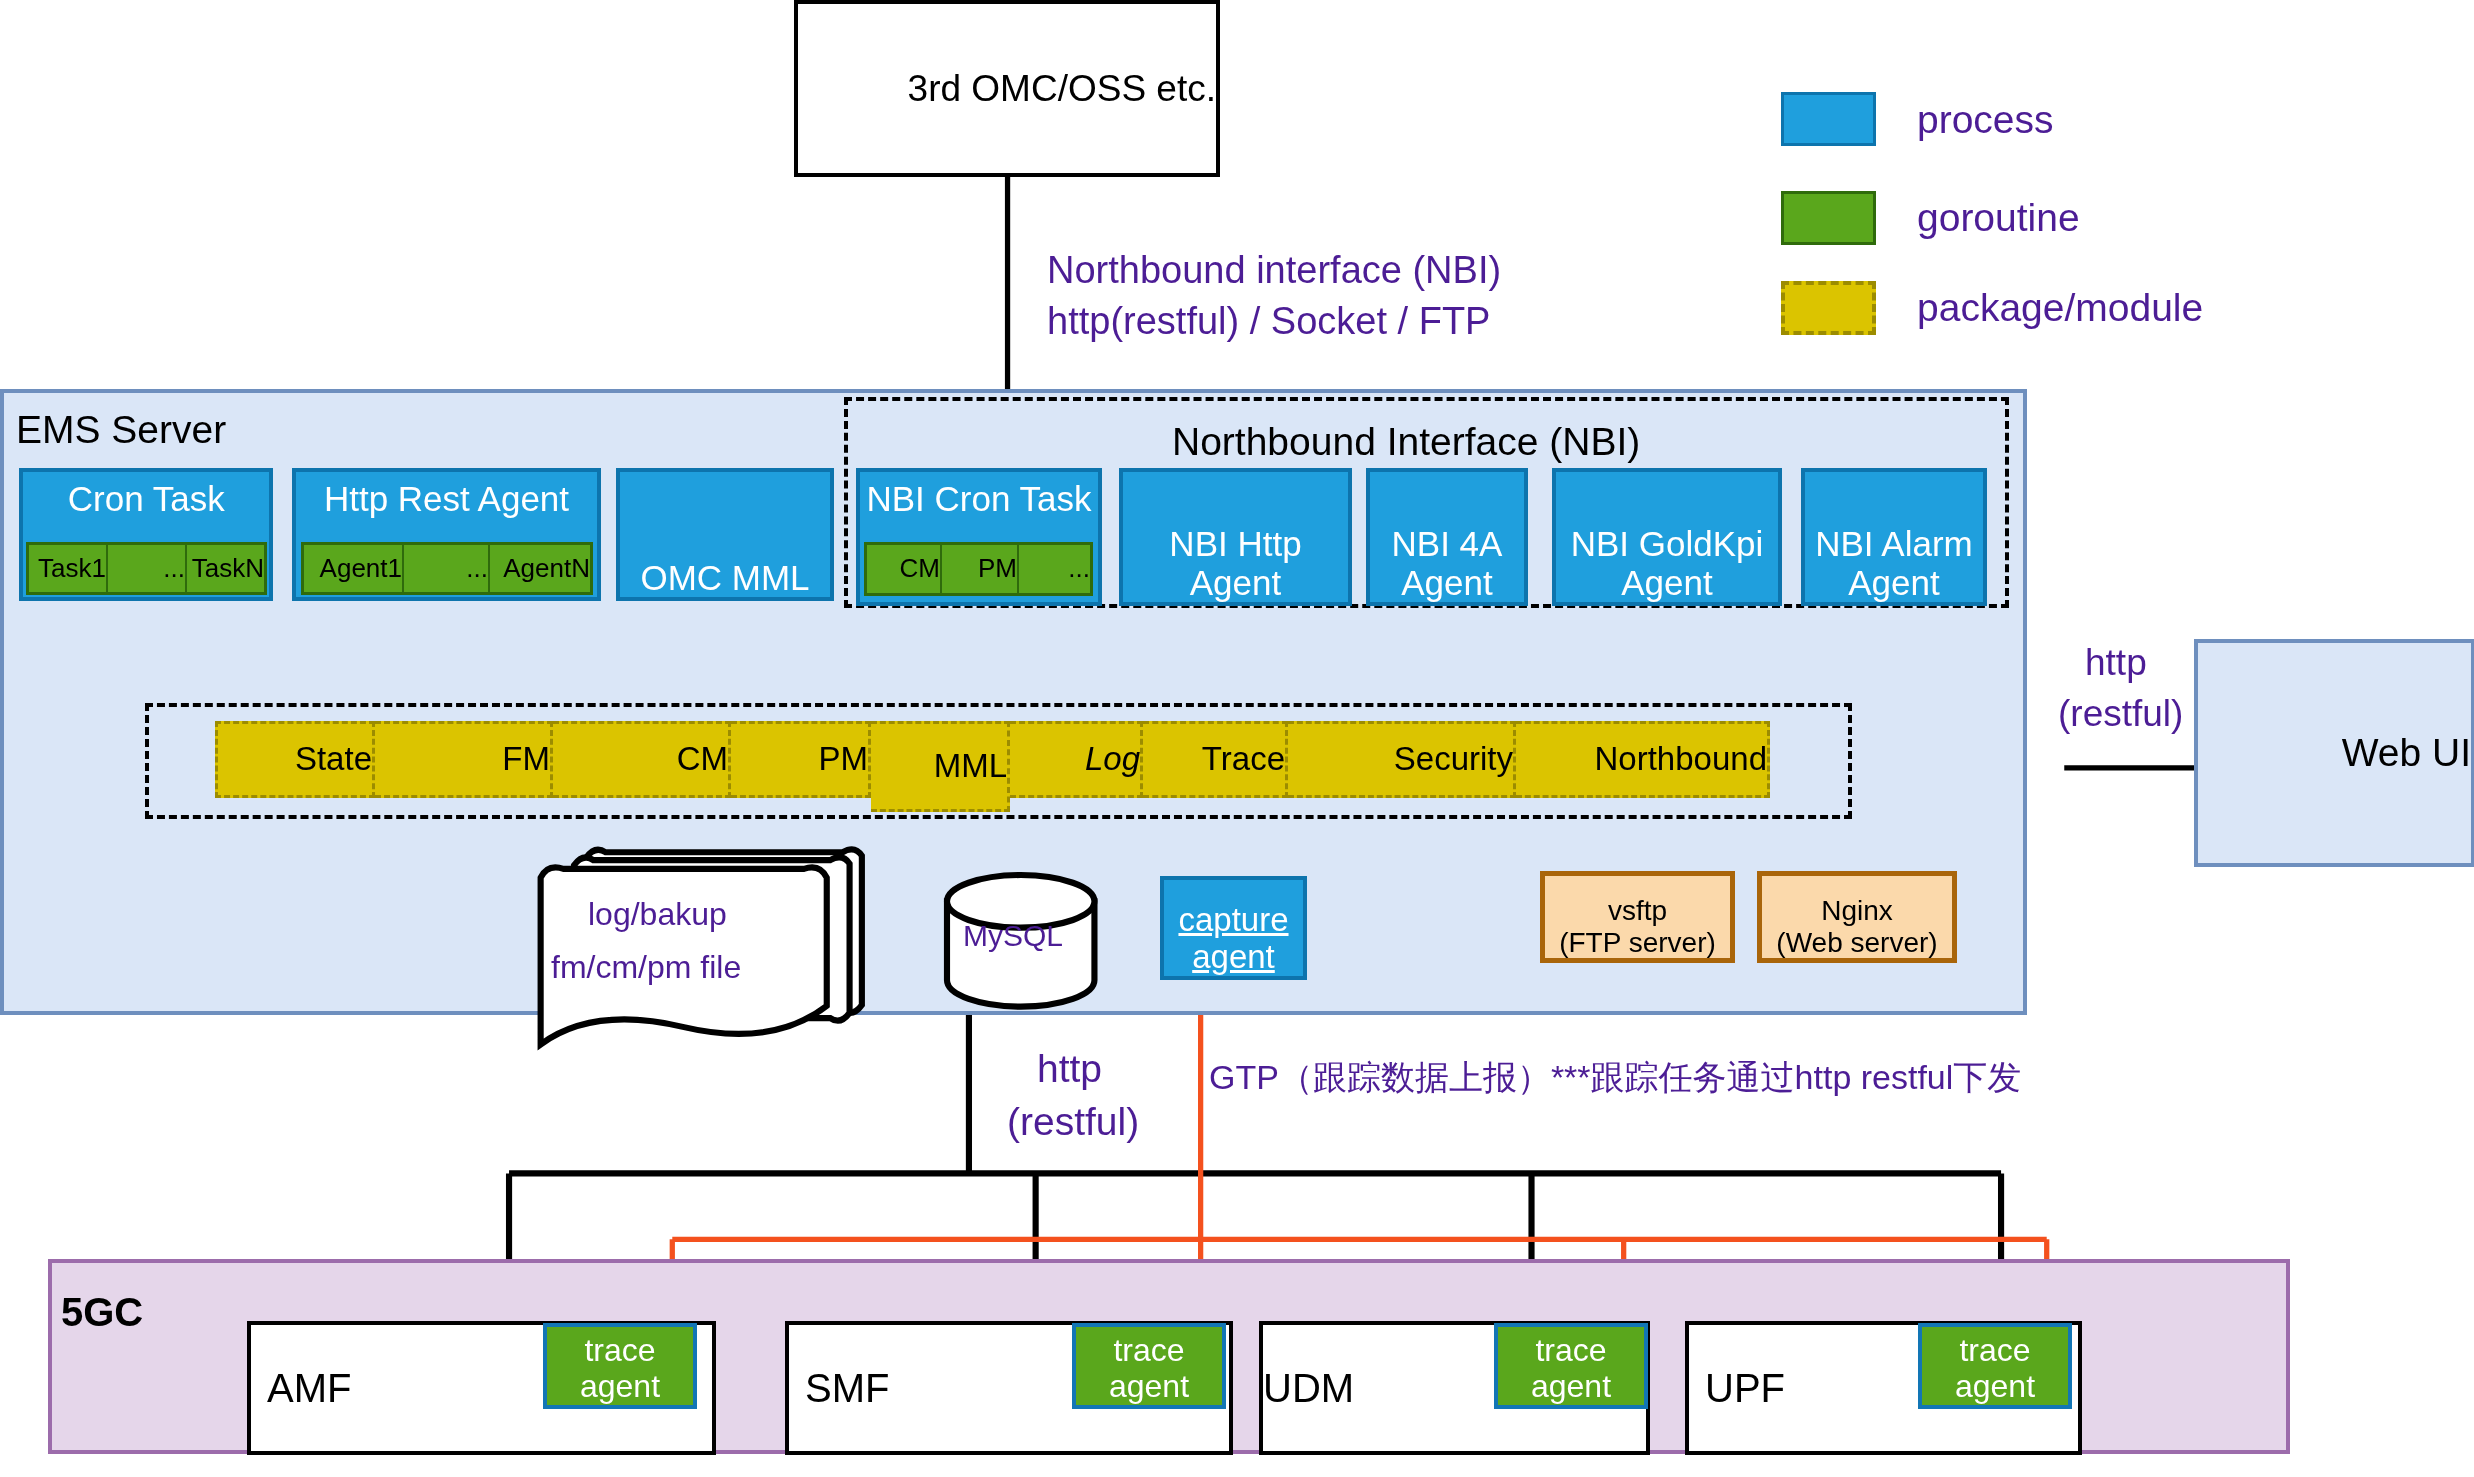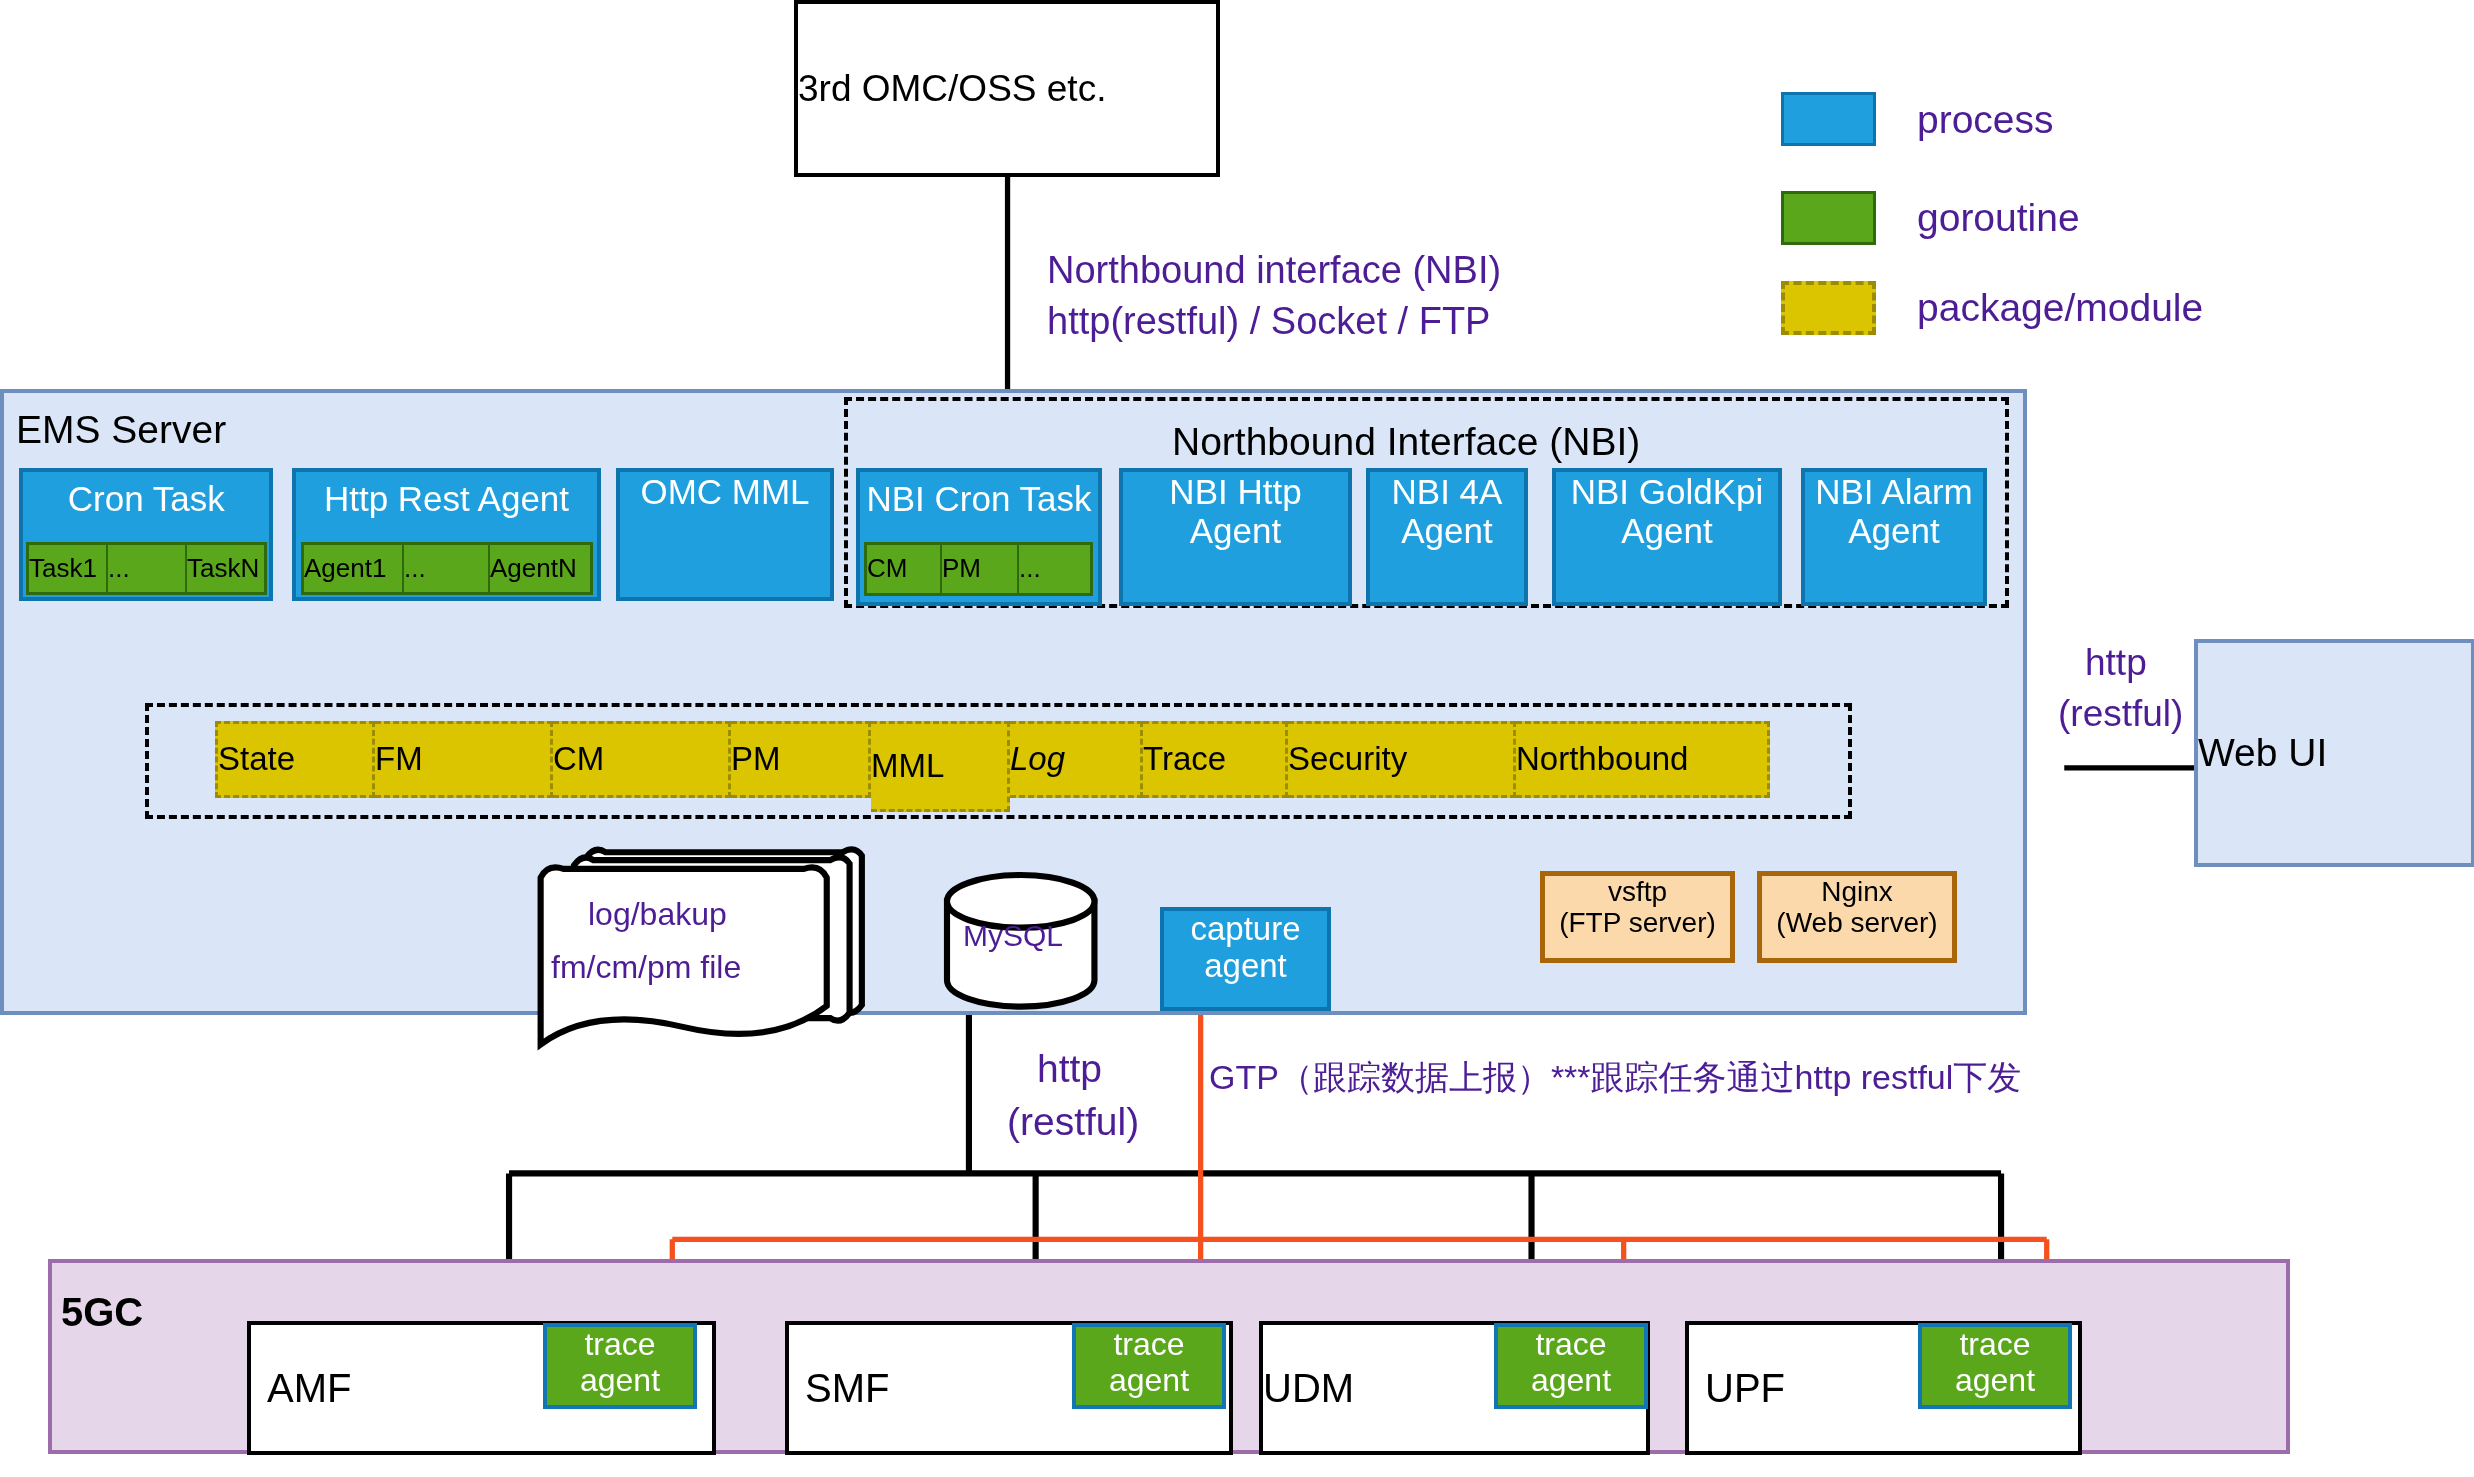--- a/index.html
+++ b/index.html
@@ -23,21 +23,21 @@
     top: 0;
     left: 0;
     width: 2475px;
     height: 1478px;
   }
   .node {
     position: absolute;
     box-sizing: border-box;
     display: flex;
     align-items: center;
-    justify-content: flex-start;
+    justify-content: flex-end;
     text-align: center;
     line-height: 1.12;
   }
   .plain-box {
     background: #ffffff;
     border: 4.4px solid #000000;
   }
   .proc-box {
     background: #1f9fdd;
     border: 4.4px solid #0d74ad;
@@ -291,21 +291,21 @@
   <div class="label" style="left:551px; top:948px; font-size:32px;">fm/cm/pm file</div>
 
   <svg class="layer" viewBox="0 0 2820 1684" style="pointer-events:none;">
     <g stroke="#000" stroke-width="7" fill="#ffffff">
       <path d="M 1079 1027 L 1079 1117 a 84 30 0 0 0 168 0 L 1247 1027 Z"></path>
       <ellipse cx="1163" cy="1027" rx="84" ry="30"></ellipse>
     </g>
   </svg>
   <div class="label" style="left:963px; top:918px; font-size:30px;">MySQL</div>
 
-  <div class="node proc-box" style="left:1160px; top:907px; width:171px; height:104px; font-size:33px;">
+  <div class="node proc-box" style="left:1160px; top:876px; width:147px; height:104px; font-size:33px;text-decoration:underline;">
     <span style="white-space:pre-line;">capture
 agent</span>
   </div>
 
   <div class="node orange-box" style="left:1540px; top:871px; width:195px; height:92px; font-size:28px;">
     <span>vsftp</span>
     <span>(FTP server)</span>
   </div>
   <div class="node orange-box" style="left:1757px; top:871px; width:200px; height:92px; font-size:28px;">
     <span>Nginx</span>

